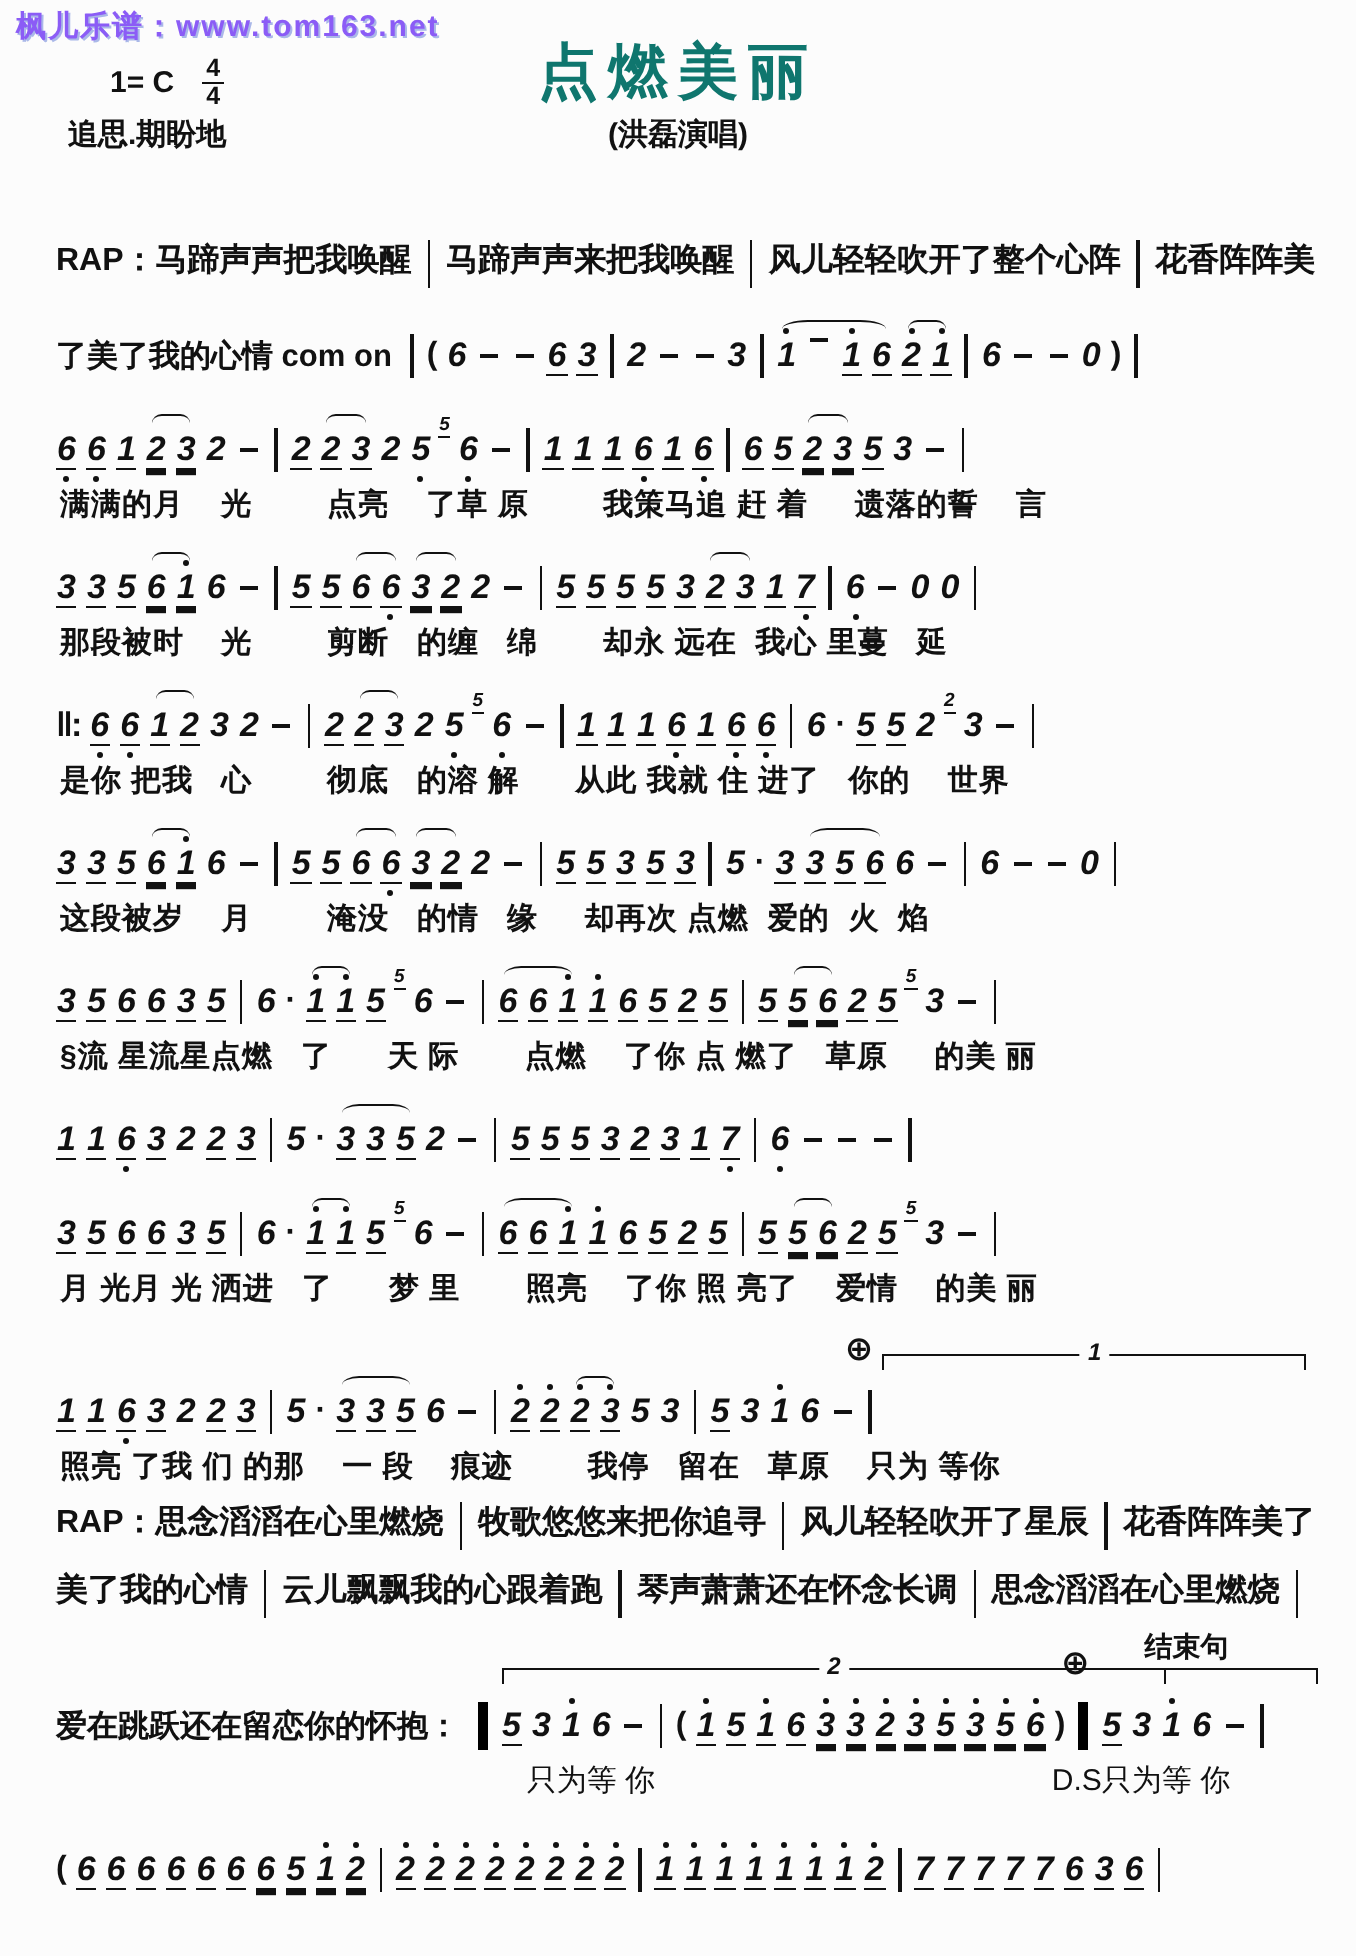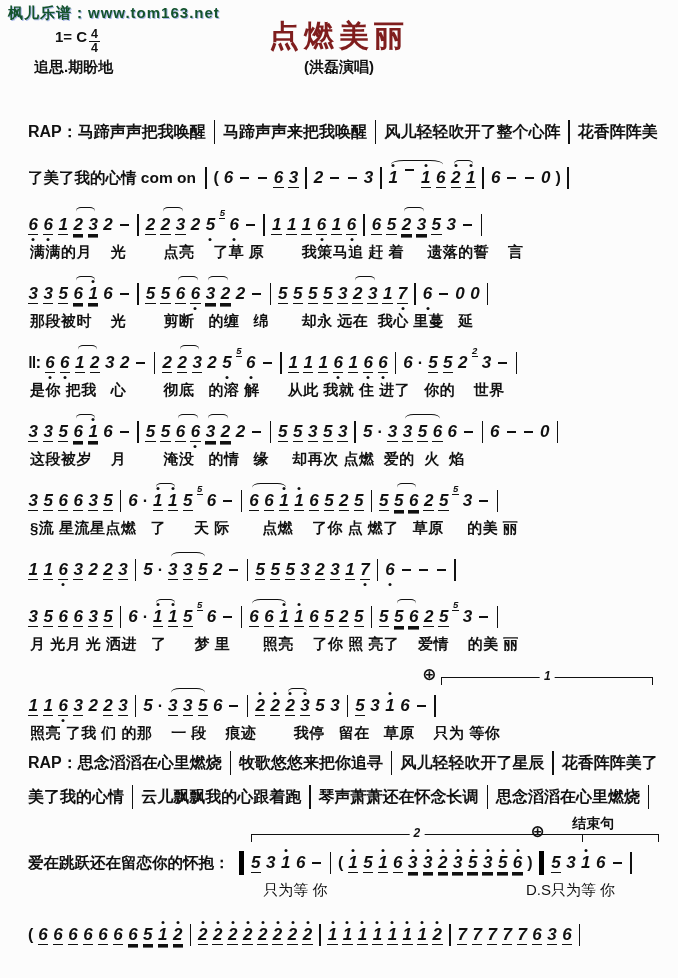--- a/index.html
+++ b/index.html
@@ -1,31 +1,31 @@
 <!DOCTYPE html>
 <html><head>
 <meta charset="utf-8">
 <style>
   html,body{margin:0;padding:0;}
   body{width:678px;height:978px;background:#fcfcfc;overflow:hidden;
        font-family:"Liberation Sans","DejaVu Sans",sans-serif;color:#111;}
   
   .hdr{position:relative;height:116px;}
   .logo{position:absolute;top:4px;left:8px;font-size:15px;font-weight:bold;
-        color:#14532d;text-shadow:1px 1px 0 #aab8e8;letter-spacing:1px;}
-  .key{position:absolute;top:28px;left:55px;font-size:15px;font-weight:bold;display:flex;gap:2px;align-items:flex-start;}
+        color:#8b5cf6;text-shadow:1px 1px 0 #aab8e8;letter-spacing:1px;}
+  .key{position:absolute;top:28px;left:55px;font-size:15px;font-weight:bold;display:flex;gap:14px;align-items:center;}
   .frac{display:inline-flex;flex-direction:column;align-items:center;font-size:12.5px;font-weight:bold;line-height:1.05;}
   .frac .ft{border-bottom:1.6px solid #111;padding:0 2px;}
   .mood{position:absolute;top:58px;left:34px;font-size:15px;font-weight:bold;}
   .title{position:absolute;top:16px;left:0;right:0;text-align:center;
-         font-size:30px;font-weight:bold;letter-spacing:5px;color:#7f1d1d;}
+         font-size:30px;font-weight:bold;letter-spacing:5px;color:#0f766e;}
   .subtitle{position:absolute;top:58px;left:0;right:0;text-align:center;font-size:15px;font-weight:bold;}
   .credits{position:absolute;top:26px;right:58px;font-size:15px;font-weight:bold;line-height:1.85;text-align:left;}
   
-  .rap{display:flex;align-items:center;font-weight:bold;font-size:16px;margin:4px 8px 10px 28px;white-space:nowrap;}
+  .rap{display:flex;align-items:flex-start;font-weight:bold;font-size:16px;margin:4px 8px 10px 28px;white-space:nowrap;}
   .rap .sep{width:1.3px;height:24px;background:#111;margin:0 8px;flex:none;}
   
   .system{margin:0 14px 8px 28px;}
   .notes-row{display:flex;align-items:center;column-gap:4.5px;height:30px;padding-top:9px;position:relative;}
   .note{position:relative;display:inline-block;font-style:italic;font-weight:bold;font-size:17px;line-height:1;padding:0 .5px 1px .5px;}
   .u1{border-bottom:1.8px solid #111;}
   .u2{border-bottom:1.8px solid #111;box-shadow:0 2.6px 0 0 #111;}
   .grace{font-size:9.5px;align-self:flex-start;margin:-2px -1px 0 -1px;padding-bottom:0;border-bottom:1px solid #111;}
   .da,.db{position:absolute;left:50%;transform:translateX(-50%);width:3px;height:3px;border-radius:50%;background:#111;}
   .da{top:-5px;} .db{bottom:-7px;}

